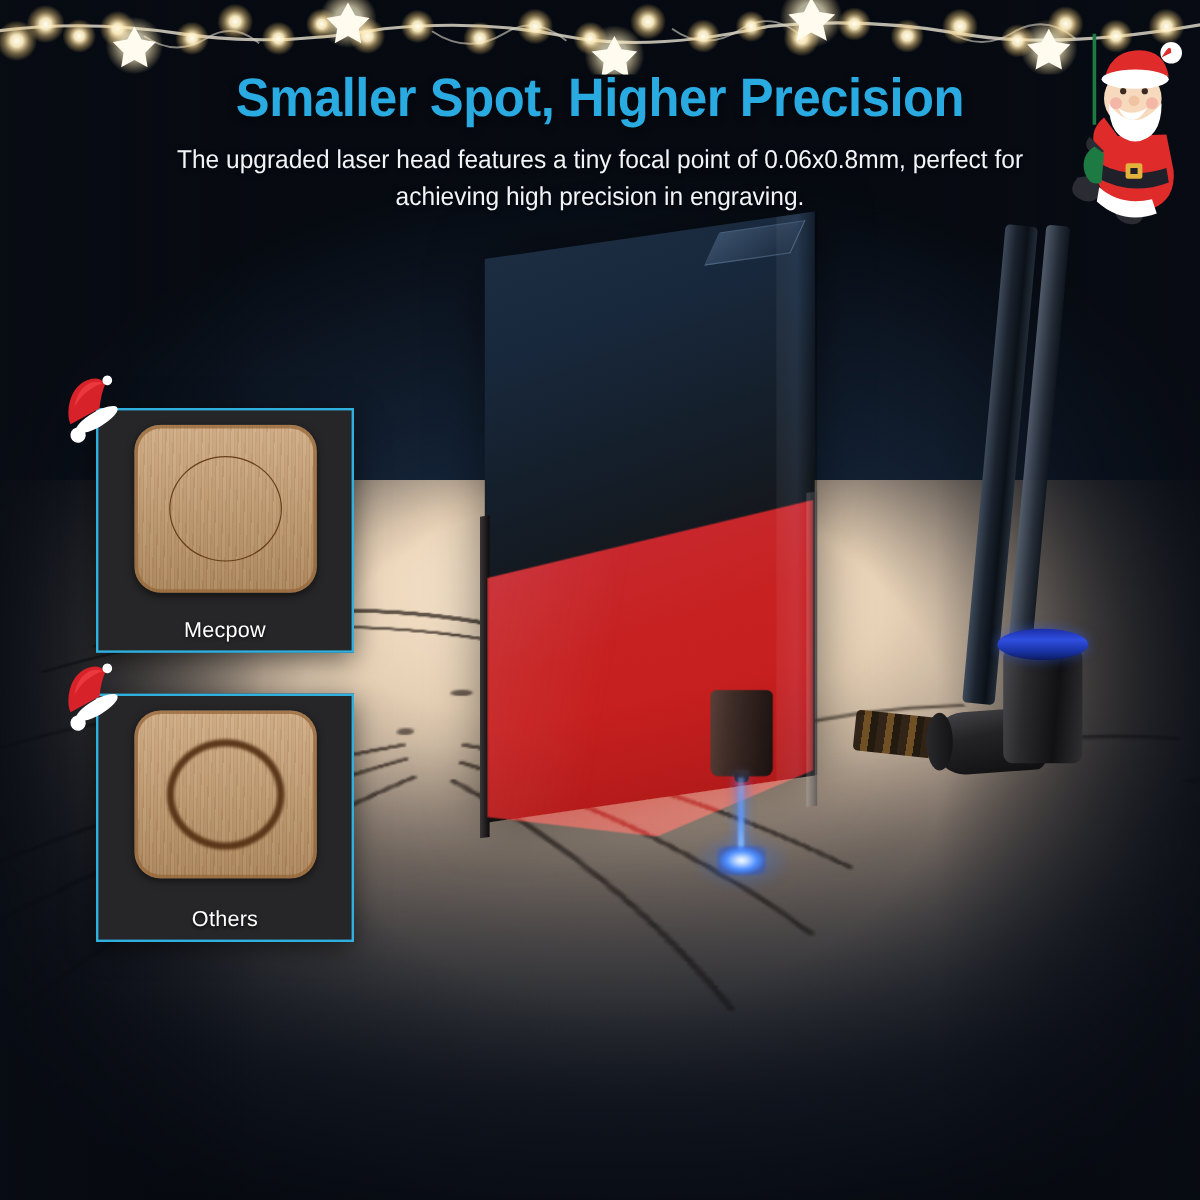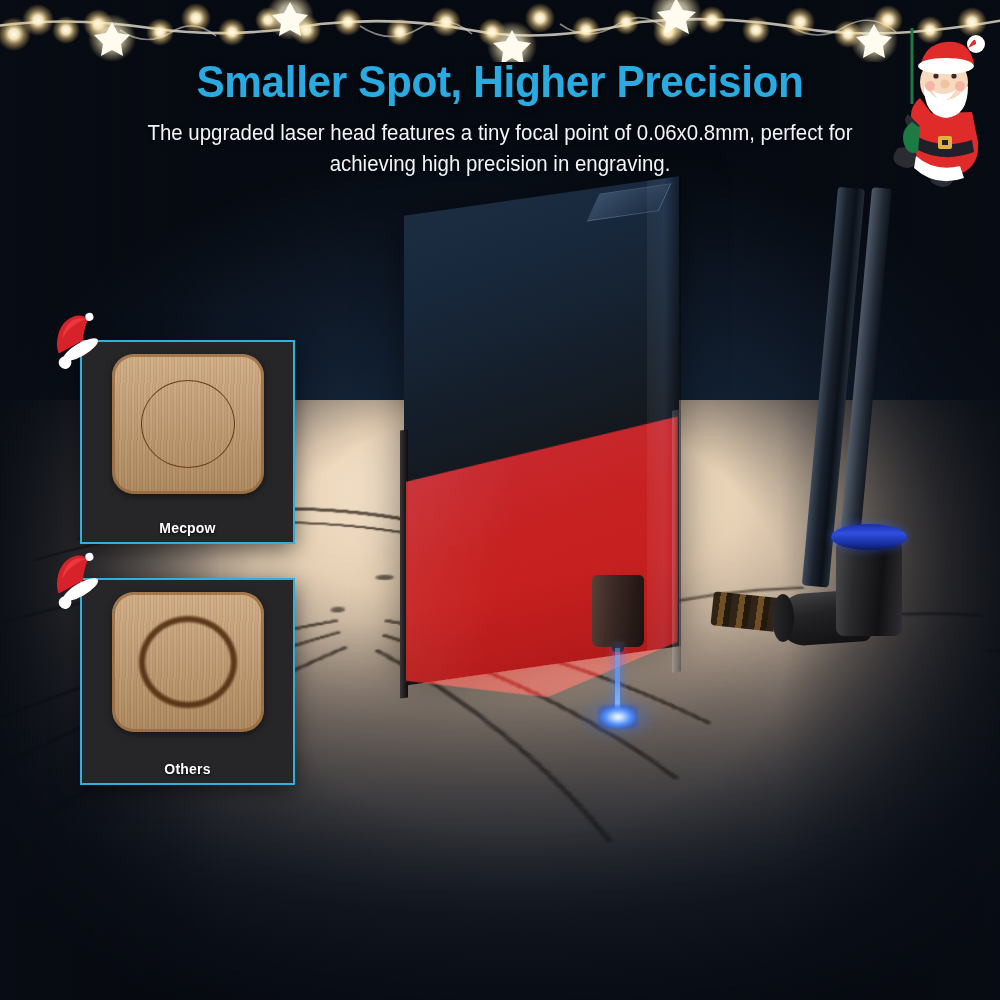--- a/index.html
+++ b/index.html
@@ -184,21 +184,21 @@
     transform:translate(-50%,-50%);
   }
   #ring-mecpow { width:94px; height:88px; border:1.6px solid rgba(96,54,18,.92); }
   #ring-others {
     width:98px; height:92px; border:6px solid rgba(78,42,14,.88);
     filter:blur(1.3px);
   }
 
   .cmp-label {
     position:absolute; left:0; right:0; bottom:6px; text-align:center;
-    color:#ffffff; font-size:14px; font-weight:700; letter-spacing:.2px;
+    color:#ffffff; font-size:18px; font-weight:400; letter-spacing:.2px;
     text-shadow:0 1px 3px rgba(0,0,0,.8);
   }
 
   
   .hat { position:absolute; width:58px; height:58px; }
   #hat-mecpow { left:48px; top:312px; transform:rotate(-16deg); }
   #hat-others { left:48px; top:552px; transform:rotate(-16deg); }
 
   
   .headline {

